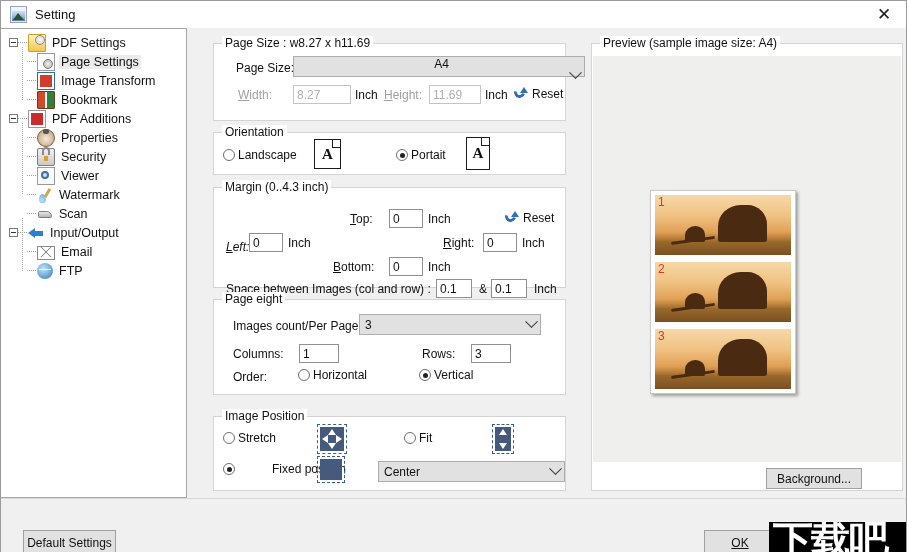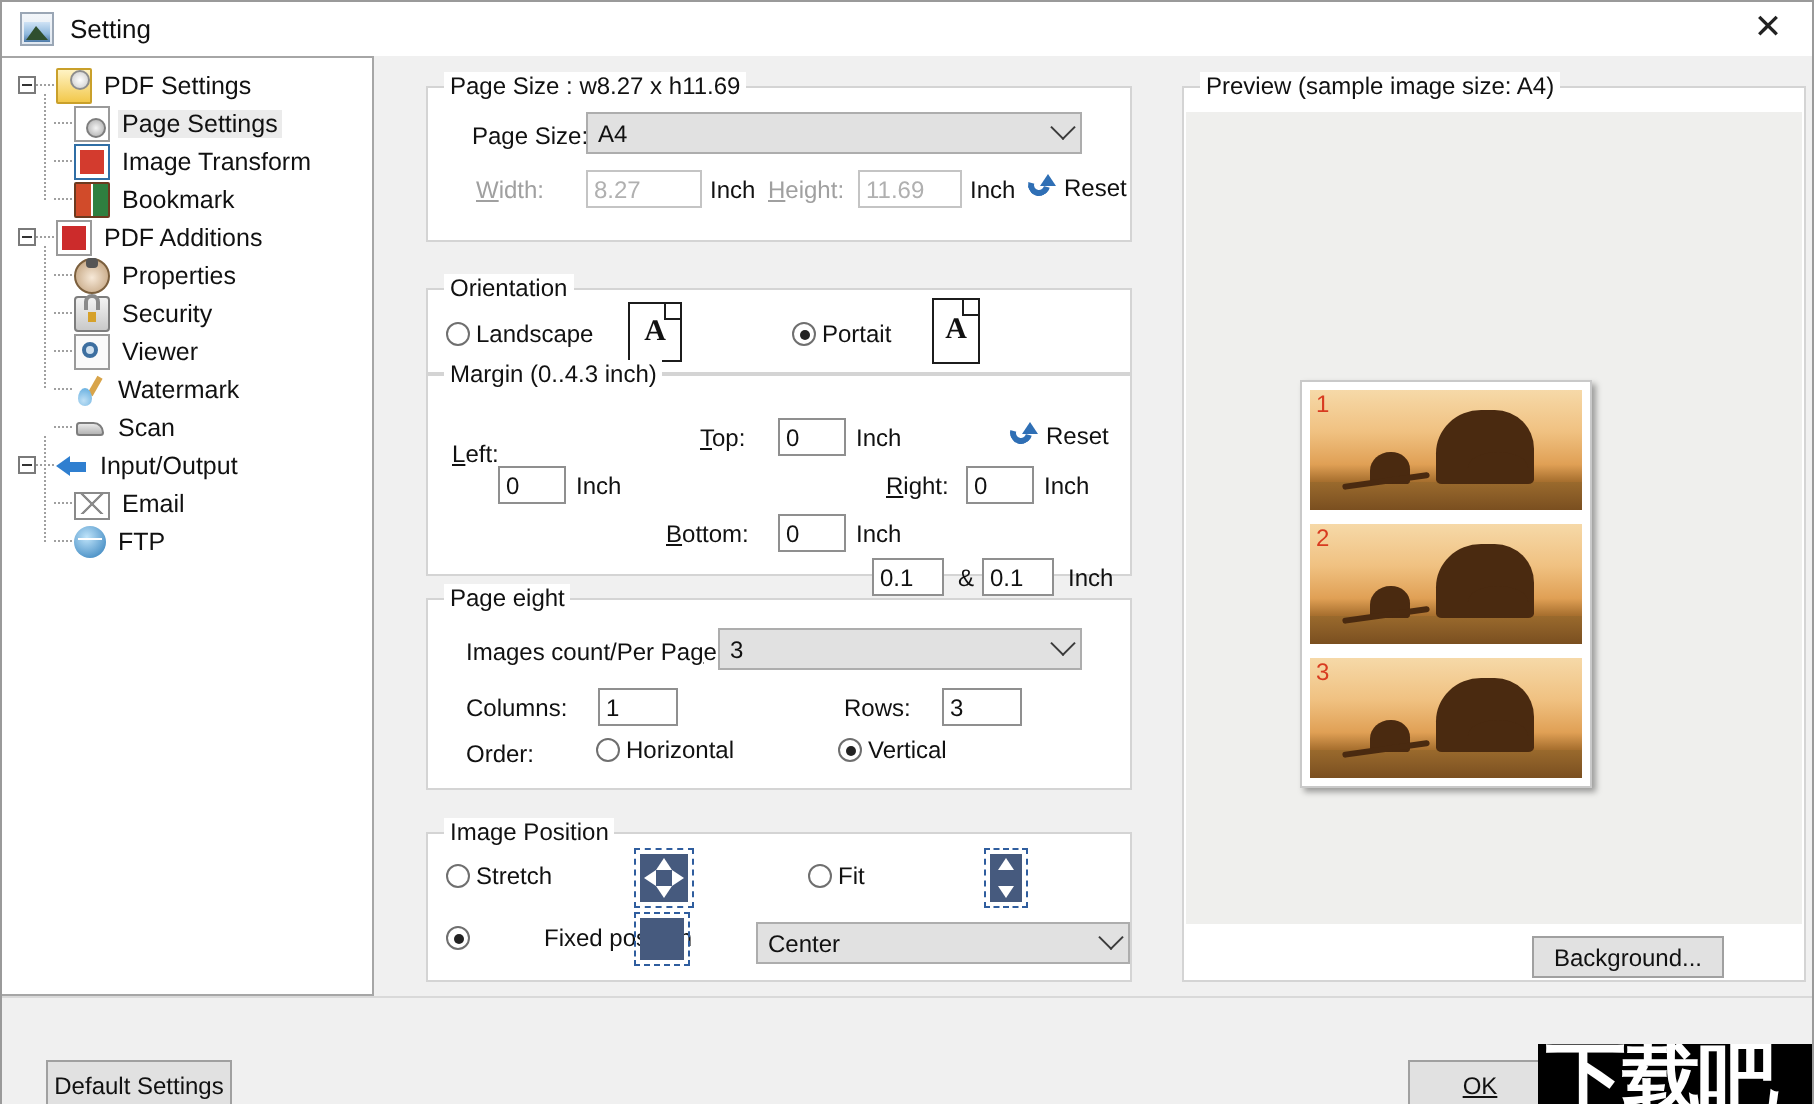--- a/index.html
+++ b/index.html
@@ -548,21 +548,21 @@
           <div class="vdots" style="top: 189px; height: 53px;"></div>
         </div>
     </div>
 
     <div class="right-area">
 
       <div class="gbox" style="left:26px; top:15px; width:353px; height:78px;">
         <span class="legend">Page Size : w8.27 x h11.69</span>
 
         <span class="lbl" style="position:absolute; left:22px; top:17px;">Page Size:</span>
-        <div class="combo" style="left:79px; top:12px; width:248px;">
+        <div class="combo" style="left:79px; top:12px; width:292px;flex-direction:column;">
           <span>A4</span>
           <span class="arrow">
               <i class="chev"></i>
             </span>
         </div>
 
         <span class="lbl muted" style="position:absolute; left:24px; top:44px;"><span class="u">W</span>idth:</span>
         <div class="tbox dis" style="left:79px; top:41px; width:58px;text-align:center;">
           <span>8.27</span>
         </div>
@@ -573,21 +573,21 @@
           <span>11.69</span>
         </div>
         <span class="lbl" style="position:absolute; left:271px; top:44px;">Inch</span>
 
         <div class="reset" style="left:299px; top:42px;">
           <span class="rico"></span>
           <span>Reset</span>
         </div>
       </div>
 
-      <div class="gbox" style="left:26px; top:116px; width:353px; height:43px;">
+      <div class="gbox" style="left:26px; top:104px; width:353px; height:43px;">
         <span class="legend">Orientation</span>
 
         <div class="radio" style="left:9px; top:15px;">
           <span class="rdot"></span>
           <span>Landscape</span>
         </div>
         <div class="pageicon" style="left:100px; top:6px; width:27px; height:30px;">
           <span style="display:inline-block; transform:rotate(0deg);">A</span>
         </div>
 
@@ -607,38 +607,39 @@
         <div class="tbox" style="left:175px; top:21px; width:34px;">
           <span>0</span>
         </div>
         <span class="lbl" style="position:absolute; left:214px; top:24px;">Inch</span>
 
         <div class="reset" style="left:290px; top:22px;">
           <span class="rico"></span>
           <span>Reset</span>
         </div>
 
-        <span class="lbl" style="position:absolute; left:12px; top:32px;"><span class="u">L</span>eft:</span>
+        <span class="lbl" style="position:absolute; left:12px; top:52px;font-style:italic;"><span class="u">L</span>eft:</span>
         <div class="tbox" style="left:35px; top:45px; width:34px;">
           <span>0</span>
         </div>
         <span class="lbl" style="position:absolute; left:74px; top:48px;">Inch</span>
 
         <span class="lbl" style="position:absolute; left:229px; top:48px;"><span class="u">R</span>ight:</span>
         <div class="tbox" style="left:269px; top:45px; width:34px;">
           <span>0</span>
         </div>
         <span class="lbl" style="position:absolute; left:308px; top:48px;">Inch</span>
 
         <span class="lbl" style="position:absolute; left:119px; top:72px;"><span class="u">B</span>ottom:</span>
         <div class="tbox" style="left:175px; top:69px; width:34px;">
           <span>0</span>
         </div>
         <span class="lbl" style="position:absolute; left:214px; top:72px;">Inch</span>
 
+        <span class="lbl" style="position:absolute; left:12px; top:94px;">Space between Images (col and row) :</span>
         <div class="tbox" style="left:222px; top:91px; width:36px;">
           <span>0.1</span>
         </div>
         <span class="lbl" style="position:absolute; left:265px; top:94px;">&amp;</span>
         <div class="tbox" style="left:277px; top:91px; width:36px;">
           <span>0.1</span>
         </div>
         <span class="lbl" style="position:absolute; left:320px; top:94px;">Inch</span>
       </div>
 

